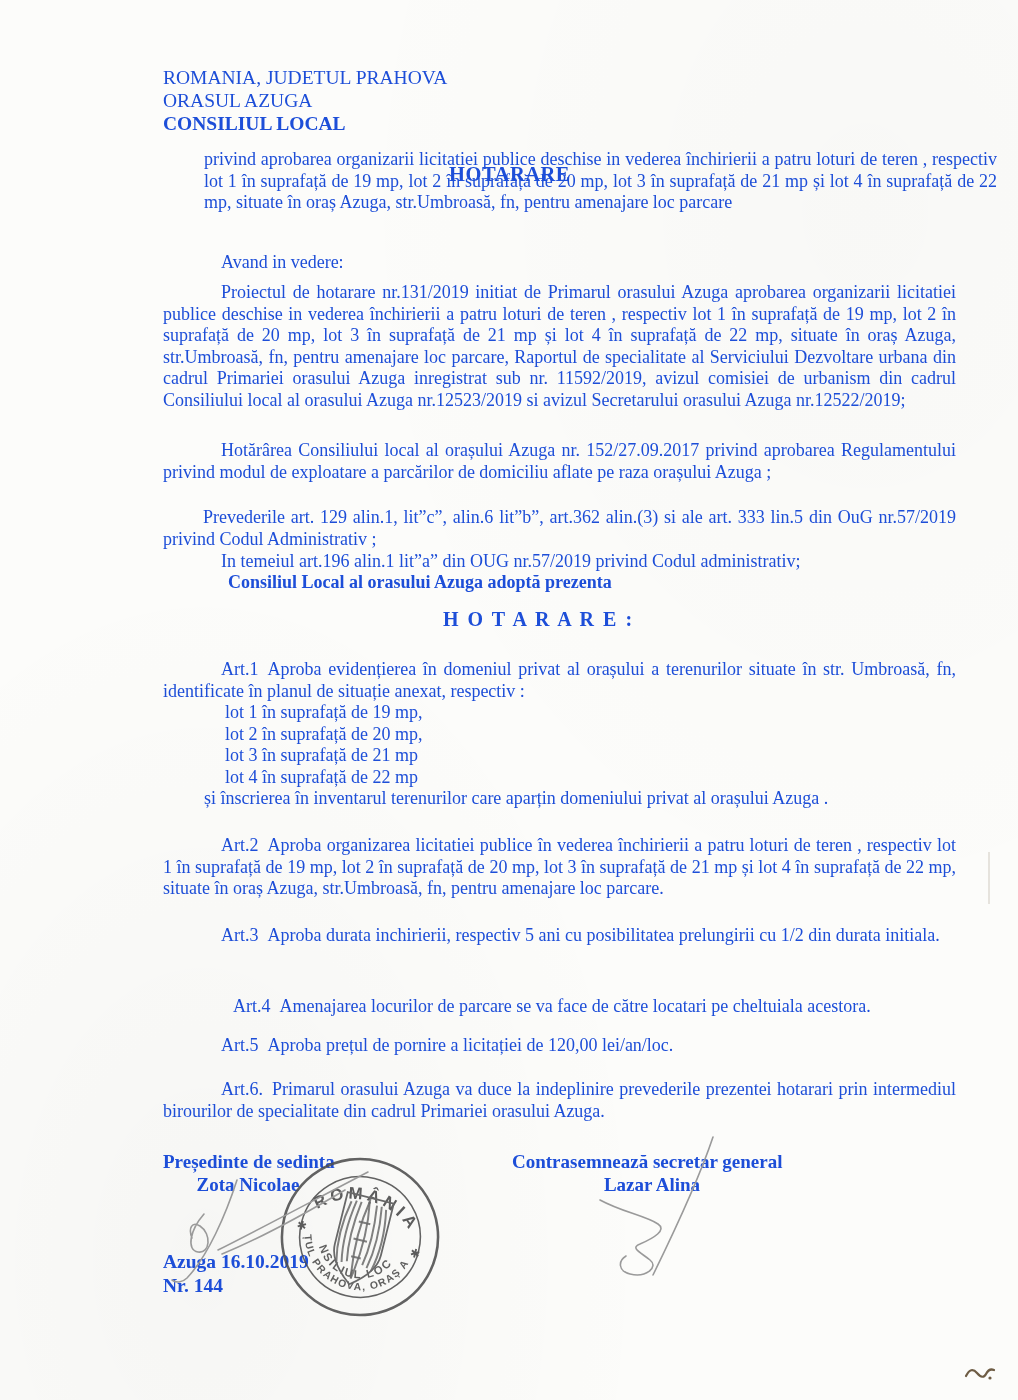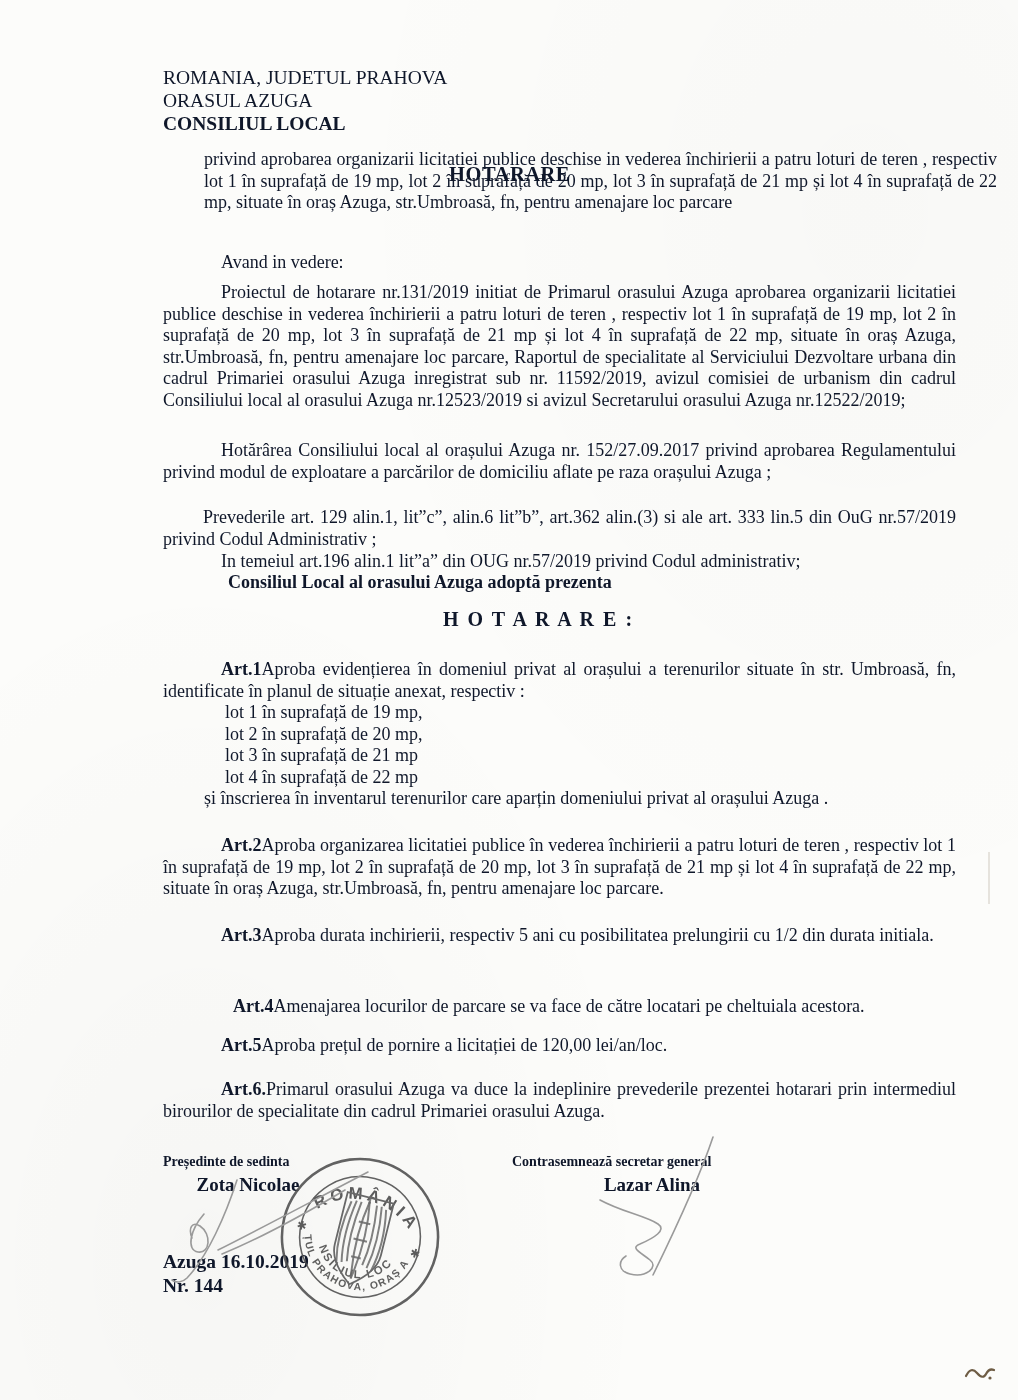--- a/index.html
+++ b/index.html
@@ -1,20 +1,20 @@
 <!DOCTYPE html>
 <html><head>
 <meta charset="utf-8">
 <style>
   html,body{margin:0;padding:0;background:#ffffff;}
   .page{
     position:relative;width:1018px;height:1400px;overflow:hidden;
     background:#fcfcfa;
     font-family:"Liberation Serif","DejaVu Serif",serif;
-    color:#0f172a;
+    color:#1d4ed8;
   }
   .page::before{ 
     content:"";position:absolute;inset:0;pointer-events:none;
     background:
       radial-gradient(ellipse at 20% 90%, rgba(0,0,0,0.025), transparent 40%),
       radial-gradient(ellipse at 85% 15%, rgba(0,0,0,0.015), transparent 45%);
   }
   .abs{position:absolute;}
   .hdr-line{font-size:19.5px;line-height:23px;}
   .b{font-weight:bold;}
@@ -23,28 +23,28 @@
     font-weight:bold;font-size:20.5px;letter-spacing:.5px;
     transform:translateX(-50px);
     margin-top:33px;
   }
   .para{
     margin:0;text-align:justify;text-indent:58px;
     font-size:18px;line-height:21.5px;
   }
   .noindent{text-indent:0;margin-left:41px;}
   .ind-sm{text-indent:40px;}
-  .alab{font-weight:bold;}
+  .alab{font-weight:normal;margin-right:9px;}
   .decision-title{
     left:163px;top:608px;width:793px;text-align:center;
     font-weight:bold;font-size:20px;letter-spacing:2px;
     transform:translateX(-21px);
   }
   .lots{margin-left:62px;font-size:18px;line-height:21.5px;}
-  .sig-title{font-weight:bold;font-size:14px;line-height:23px;}
+  .sig-title{font-weight:bold;font-size:19px;line-height:23px;}
   .sig-name{font-weight:bold;font-size:19px;line-height:23px;text-align:center;}
   .footer-line{font-weight:bold;font-size:19.5px;line-height:24px;}
   
   .stamp{left:276px;top:1153px;width:168px;height:168px;transform:rotate(14deg);opacity:.88;}
   .ring{fill:none;stroke:#4e4e4e;}
   .ring.outer{stroke-width:2.6;}
   .ring.inner{stroke-width:1.6;}
   .t-top{font-family:"Liberation Sans",sans-serif;font-weight:bold;font-size:17px;letter-spacing:4px;fill:#474747;}
   .t-mid{font-family:"Liberation Sans",sans-serif;font-weight:bold;font-size:10.5px;letter-spacing:1.4px;fill:#4a4a4a;}
   .t-bot{font-family:"Liberation Sans",sans-serif;font-weight:bold;font-size:11.5px;letter-spacing:2px;fill:#4a4a4a;}

